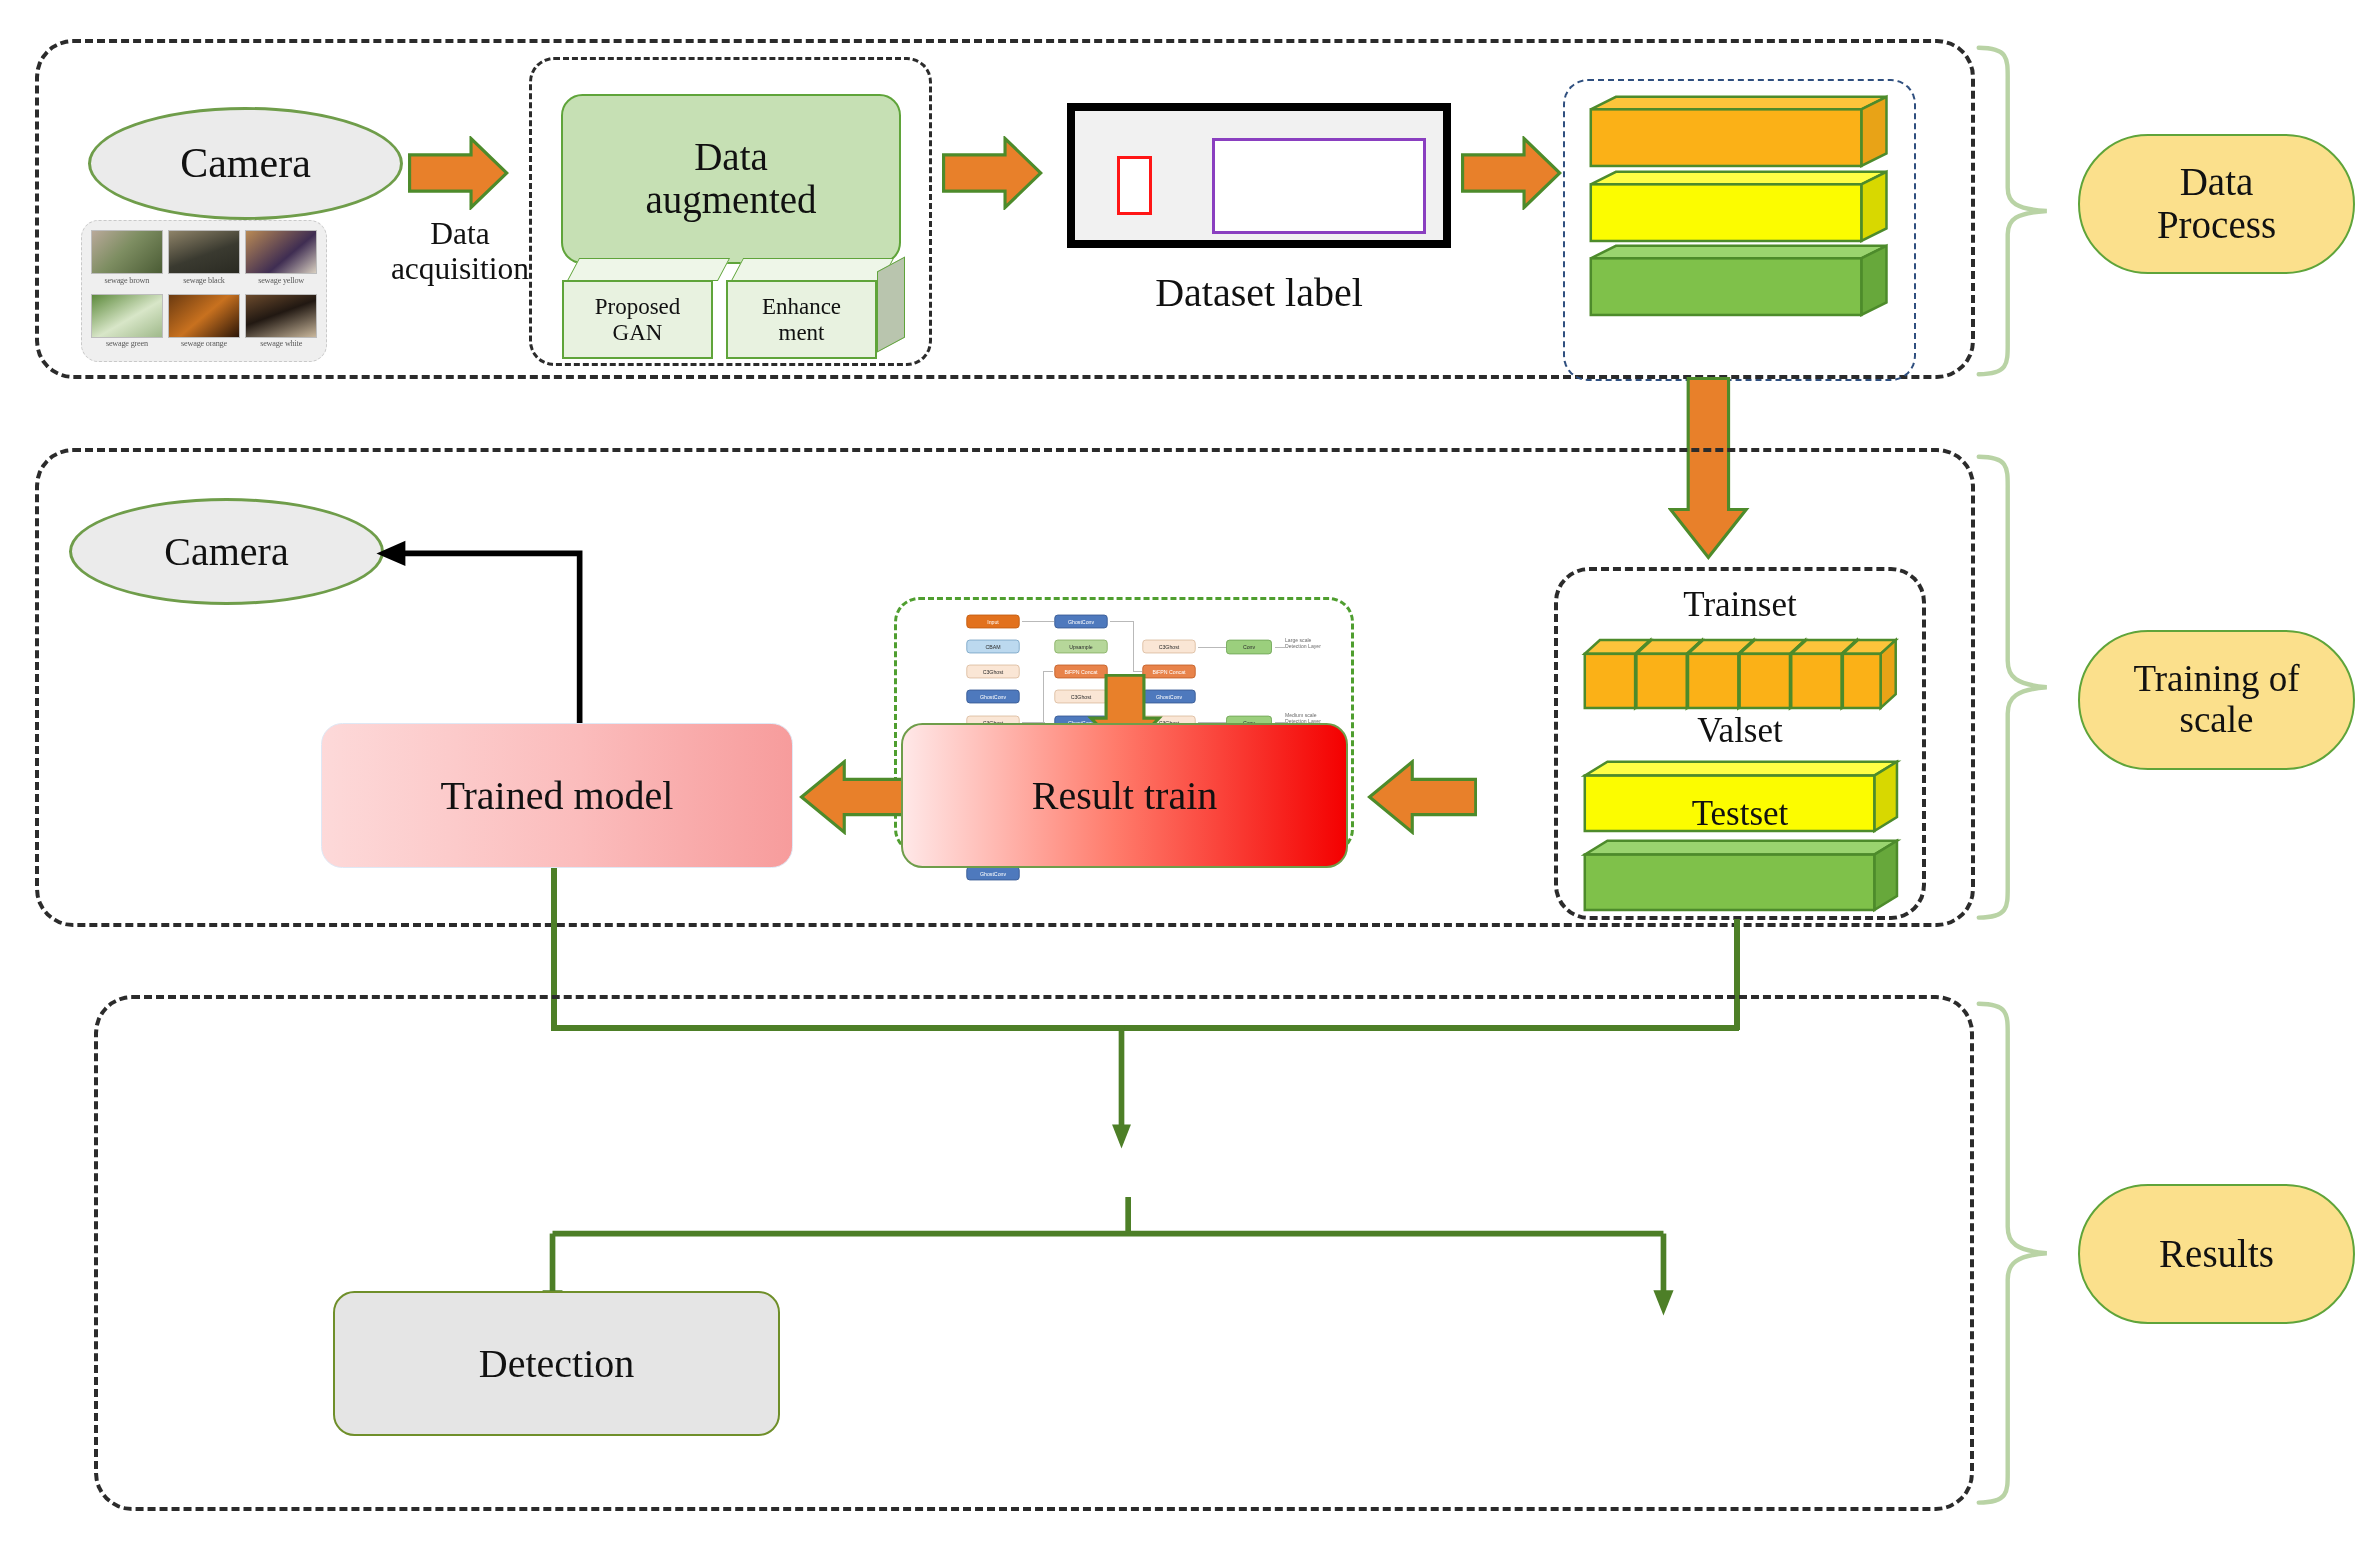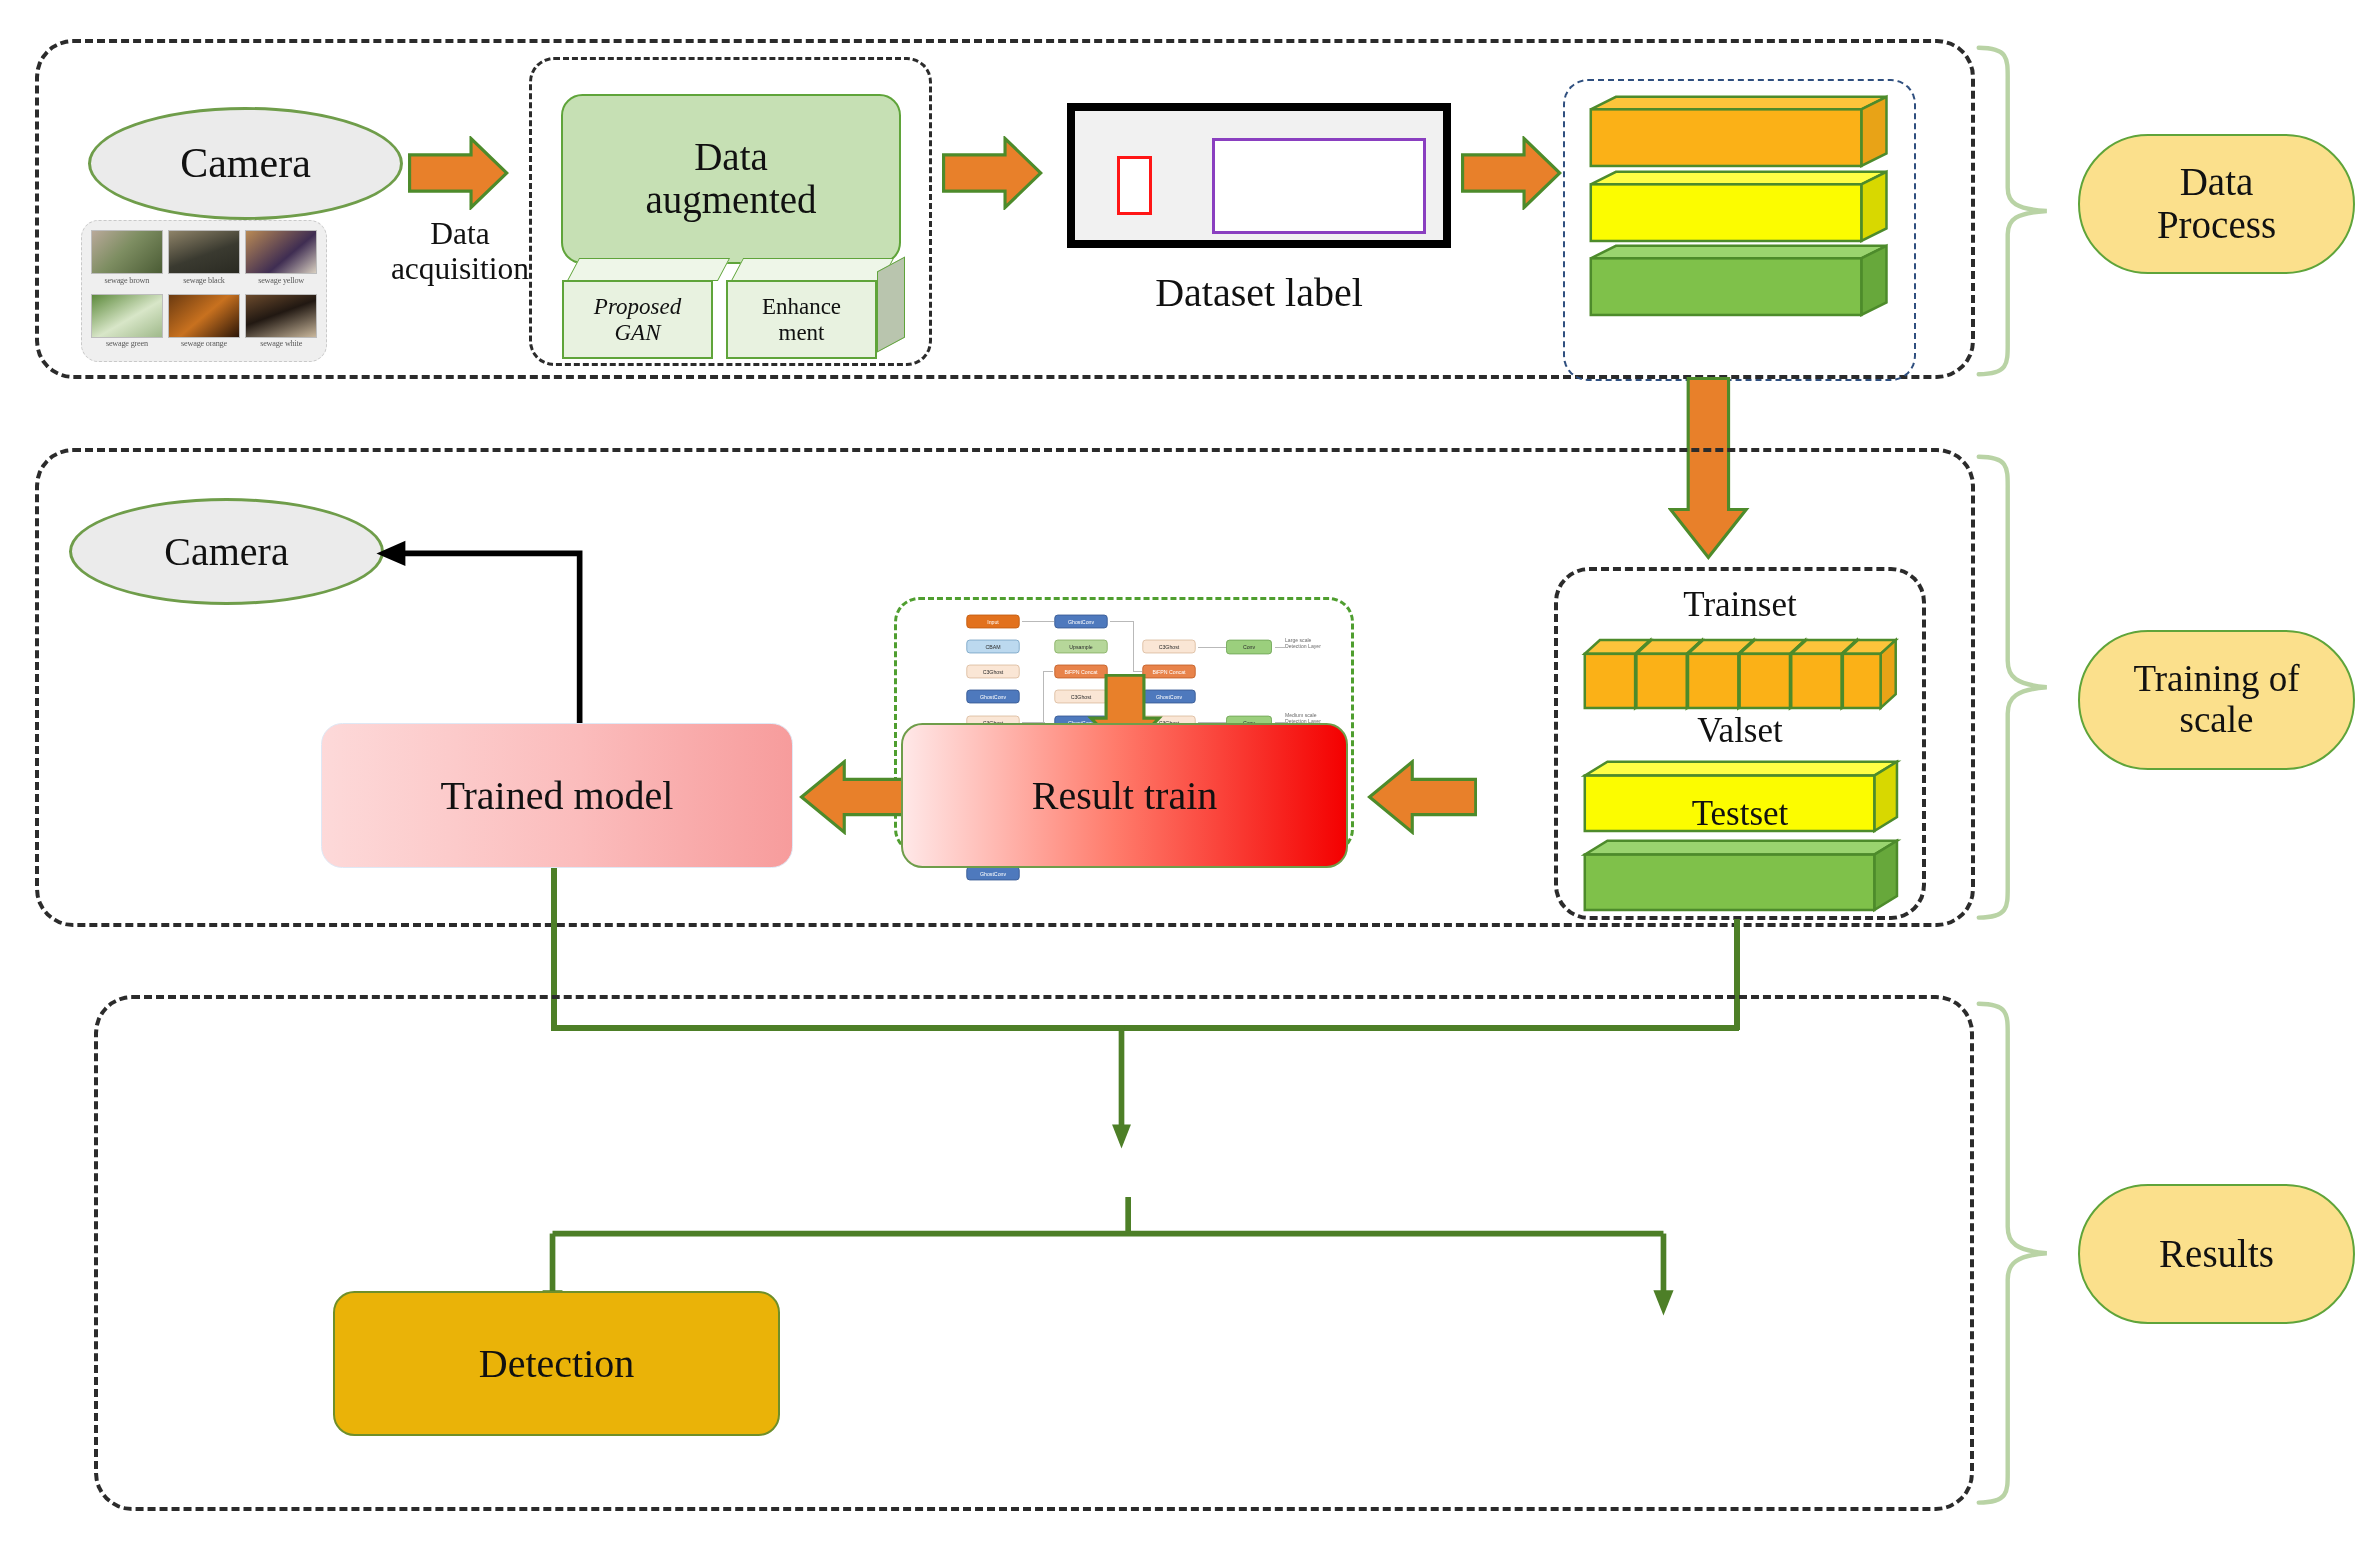--- a/index.html
+++ b/index.html
@@ -132,21 +132,21 @@
 
   
   .teal-box{
     background:#0ac592;
     border:2.5px solid #6f8f2a;
     border-radius:21.4px;
     box-sizing:border-box;
     display:flex;align-items:center;justify-content:center;
   }
   .spring-box{
-    background:#eab308;
+    background:#e5e5e5;
     border:2.5px solid #6f8f2a;
     border-radius:21.4px;
     box-sizing:border-box;
     display:flex;align-items:center;justify-content:center;
   }
   .lime-box{
     background:#4ded1e;
     border:2.5px solid #6f8f2a;
     border-radius:21.4px;
     box-sizing:border-box;
@@ -235,21 +235,21 @@
   <div class="abs" style="left:529px;top:57px;width:403px;height:309px;border:3.8px dashed #2b2b2b;border-radius:25px;box-sizing:border-box;"></div>
 
   <div class="abs green-box" style="left:561px;top:94px;width:340px;height:170px;">
     <span class="label" style="font-size:39px;">Data
 augmented</span>
   </div>
 
   <div class="cube abs" style="left:562px;top:258px;width:179px;height:101px;">
     <div class="top" style="left:11.3px;top:0;width:151px;height:23px;transform:skewX(-28deg);"></div>
     <div class="front" style="left:0;bottom:0;width:151px;height:79px;">
-      <span class="label" style="font-size:23px;font-style:italic;">Proposed
+      <span class="label" style="font-size:23px;">Proposed
 GAN</span>
     </div>
   </div>
 
   <div class="cube abs" style="left:726px;top:258px;width:189px;height:101px;">
     <div class="top" style="left:11.3px;top:0;width:151px;height:23px;transform:skewX(-28deg);"></div>
     <div class="side" style="left:151px;top:6.3px;width:28px;height:81px;transform:skewY(-28deg);"></div>
     <div class="front" style="left:0;bottom:0;width:151px;height:79px;">
       <span class="label" style="font-size:23px;">Enhance
 ment</span>

